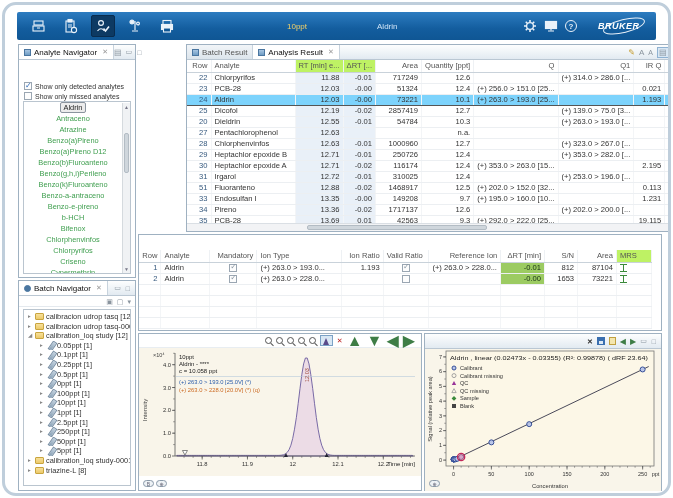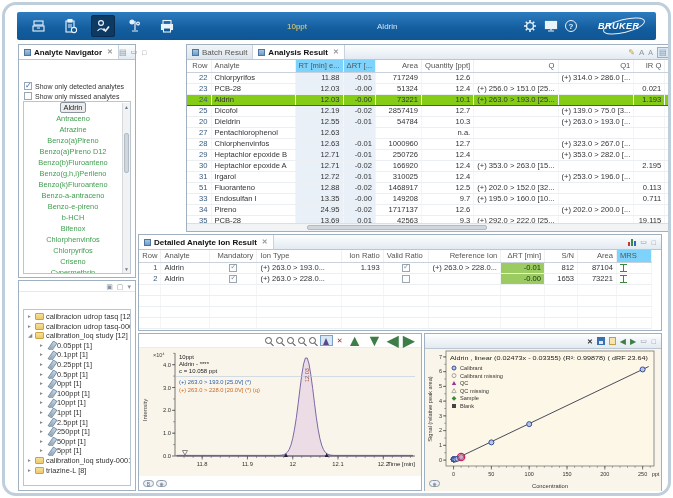--- a/index.html
+++ b/index.html
@@ -22,21 +22,21 @@
     display:flex;align-items:center;justify-content:center;font-weight:bold;}
   .brand{position:relative;margin-left:10px;width:52px;height:20px;}
   .brand span{position:absolute;left:4px;top:5px;font-size:9px;font-weight:bold;font-style:italic;color:#fff;letter-spacing:.5px;}
   .brand svg{position:absolute;left:0;top:0;}
 
   
   .panel{position:absolute;background:#fff;border:1px solid #9fb1c1;}
   .tabbar{height:15px;background:linear-gradient(#fdfefe,#e2eaf1);border-bottom:1px solid #bac7d3;
     display:flex;align-items:center;font-size:8px;color:#444;white-space:nowrap;}
   .tab{padding:0 5px;height:100%;display:flex;align-items:center;gap:3px;border-right:1px solid #c8d3dd;background:linear-gradient(#f2f5f8,#dde5ec);color:#555;}
-  .tab.active{background:#fff;color:#111;font-weight:bold;}
+  .tab.active{background:#fff;color:#111;}
   .ticon{width:7px;height:7px;background:linear-gradient(#a8c6e2,#6f9cc4);border:1px solid #4a76a0;display:inline-block;}
   .closex{color:#999;font-size:7px;margin-left:2px;}
   .ptools{margin-left:auto;display:flex;gap:4px;align-items:center;padding-right:4px;color:#5b7da0;font-size:8px;}
   .ic{display:inline-block;line-height:9px;}
   .ic.gray{color:#8a949e;} .ic.red{color:#bb2222;} .ic.green{color:#3e7d46;} .ic.blue{color:#3a6fb0;} .ic.yellow{color:#c8a23a;}
   .ic.sel{border:1px solid #8fb2d2;background:#d8e7f4;padding:0 1px;}
   .minmax{color:#8a949e;font-size:7px;letter-spacing:1px;}
 
   
   #p-analyte .filter{position:absolute;left:4px;top:20px;width:108px;height:13px;border:1px solid #b5c0ca;font-size:7.5px;padding:0 3px;color:#555;font-family:inherit;}
@@ -64,23 +64,23 @@
   .nicon.sample{width:8px;height:9px;position:relative;}
   .nicon.sample::before{content:"";position:absolute;left:3px;top:0;width:3px;height:8px;background:linear-gradient(#c3d2df,#8aa2b7);border:0.5px solid #7a90a5;transform:rotate(35deg);}
 
   
   .tblwrap{position:absolute;left:0;right:9px;top:15px;bottom:8px;overflow:hidden;}
   table{border-collapse:collapse;table-layout:fixed;font-size:7.6px;}
   th{font-weight:normal;color:#555;text-align:left;height:12px;padding:0 3px;white-space:nowrap;overflow:hidden;border-bottom:1px solid #c9d2da;border-right:1px solid #eef1f4;}
   td{height:10px;line-height:10px;padding:0 3px;white-space:nowrap;overflow:hidden;border-bottom:1px solid #eceff2;border-right:1px solid #f3f5f7;color:#333;}
   th.num,td.num{text-align:right;}
   .colblue{background:#e9f0f8;}
-  th.colblue{background:#7dd3fc;}
+  th.colblue{background:#bef264;}
   td.rowno{color:#36597e;text-align:right;}
-  tr.selected td{border-top:1.5px solid #555;border-bottom:1.5px solid #555;background:#84cc16;}
+  tr.selected td{border-top:1.5px solid #555;border-bottom:1.5px solid #555;background:#7dd3fc;}
   td.green{background:#9ccb62;color:#163016;text-align:right;}
   .hscroll{position:absolute;left:0;right:9px;bottom:0;height:8px;background:#f2f3f5;border-top:1px solid #dadfe4;}
   .hscroll .thumb{position:absolute;top:1px;height:5px;background:#cfd6dc;border:1px solid #b3bcc4;border-radius:2px;}
   .mrs-on{display:inline-block;width:7px;height:8px;border-top:1px solid #3a8a3a;border-bottom:1px solid #3a8a3a;position:relative;vertical-align:middle;}
   .mrs-on::after{content:"";position:absolute;left:3px;top:0;bottom:0;width:1px;background:#3a8a3a;}
 
   
   .plottools{height:14px;display:flex;align-items:center;justify-content:flex-end;gap:4px;padding-right:6px;border-bottom:1px solid #e8edf1;}
   .mag{width:7px;height:7px;border:1.2px solid #555;border-radius:50%;position:relative;display:inline-block;}
   .mag::after{content:"";position:absolute;width:4px;height:1.2px;background:#555;transform:rotate(45deg);right:-3px;bottom:-2px;}
@@ -232,20 +232,31 @@
           <div class="aitem"><span>Cypermethrin</span></div>
         </div>
     <div class="vscroll" style="top:58px;bottom:4px;right:5px;">
       <span class="arr" style="top:0;">▲</span>
       <span class="thumb" style="top:30px;height:40px;"></span>
       <span class="arr" style="bottom:0;">▼</span>
     </div>
   </div>
 
   <div class="panel" id="p-batchnav" style="left:13px;top:275px;width:118px;height:211px;">
+    <div class="tabbar">
+      <div class="tab active">
+        <span class="ticon" style="border-radius:50%;background:#4a76a0;"></span>
+        <span>Batch Navigator</span>
+        <span class="closex">✕</span>
+      </div>
+      <div class="ptools">
+        <span class="minmax">▭</span>
+        <span class="minmax">□</span>
+      </div>
+    </div>
     <div class="ntools">
       <span class="ic gray">▣</span>
       <span class="ic gray">▢</span>
       <span class="ic gray">▾</span>
     </div>
     <div class="tree">
 
         <div class="titem d0">
           <span class="arrow">▸</span>
           <span class="nicon folder"></span>
@@ -529,21 +540,21 @@
               <td class="num">0.482</td>
               <td></td>
               <td style="text-align:center;"></td>
             </tr>
 
             <tr>
               <td class="rowno">30</td>
               <td>Heptachlor epoxide A</td>
               <td class="num colblue">12.71</td>
               <td class="num colblue">-0.02</td>
-              <td class="num">166920</td>
+              <td class="num">116174</td>
               <td class="num">12.4</td>
               <td>(+) 353.0 &gt; 263.0 [15...</td>
               <td></td>
               <td class="num">2.195</td>
               <td class="num"></td>
               <td></td>
               <td style="text-align:center;"></td>
             </tr>
 
             <tr>
@@ -578,30 +589,30 @@
 
             <tr>
               <td class="rowno">33</td>
               <td>Endosulfan I</td>
               <td class="num colblue">13.35</td>
               <td class="num colblue">-0.00</td>
               <td class="num">149208</td>
               <td class="num">9.7</td>
               <td>(+) 195.0 &gt; 160.0 [10...</td>
               <td></td>
-              <td class="num">0.711</td>
+              <td class="num">1.231</td>
               <td class="num"></td>
               <td></td>
               <td style="text-align:center;"></td>
             </tr>
 
             <tr>
               <td class="rowno">34</td>
               <td>Pireno</td>
-              <td class="num colblue">24.95</td>
+              <td class="num colblue">13.36</td>
               <td class="num colblue">-0.02</td>
               <td class="num">1717137</td>
               <td class="num">12.6</td>
               <td></td>
               <td>(+) 202.0 &gt; 200.0 [...</td>
               <td class="num"></td>
               <td class="num">0.496</td>
               <td></td>
               <td style="text-align:center;"></td>
             </tr>
@@ -627,36 +638,20 @@
       <span class="arr" style="top:0;">▲</span>
       <span class="thumb" style="top:40px;height:45px;"></span>
       <span class="arr" style="bottom:0;">▼</span>
     </div>
     <div class="hscroll">
           <span class="thumb" style="left:120px;width:180px;"></span>
         </div>
   </div>
 
   <div class="panel" id="p-detail" style="left:133px;top:229px;width:524px;height:97px;">
-    <div class="tabbar">
-      <div class="tab active">
-        <span class="ticon"></span>
-        <span>Detailed Analyte Ion Result</span>
-        <span class="closex">✕</span>
-      </div>
-      <div class="ptools">
-        <span class="chartic">
-              <i style="height:4px"></i>
-              <i style="height:7px"></i>
-              <i style="height:5px"></i>
-            </span>
-        <span class="minmax">▭</span>
-        <span class="minmax">□</span>
-      </div>
-    </div>
     <div class="tblwrap" style="bottom:0;">
       <table>
         <colgroup>
               <col style="width:22px">
               <col style="width:50px">
               <col style="width:48px">
               <col style="width:86px">
               <col style="width:42px">
               <col style="width:46px">
               <col style="width:72px">

